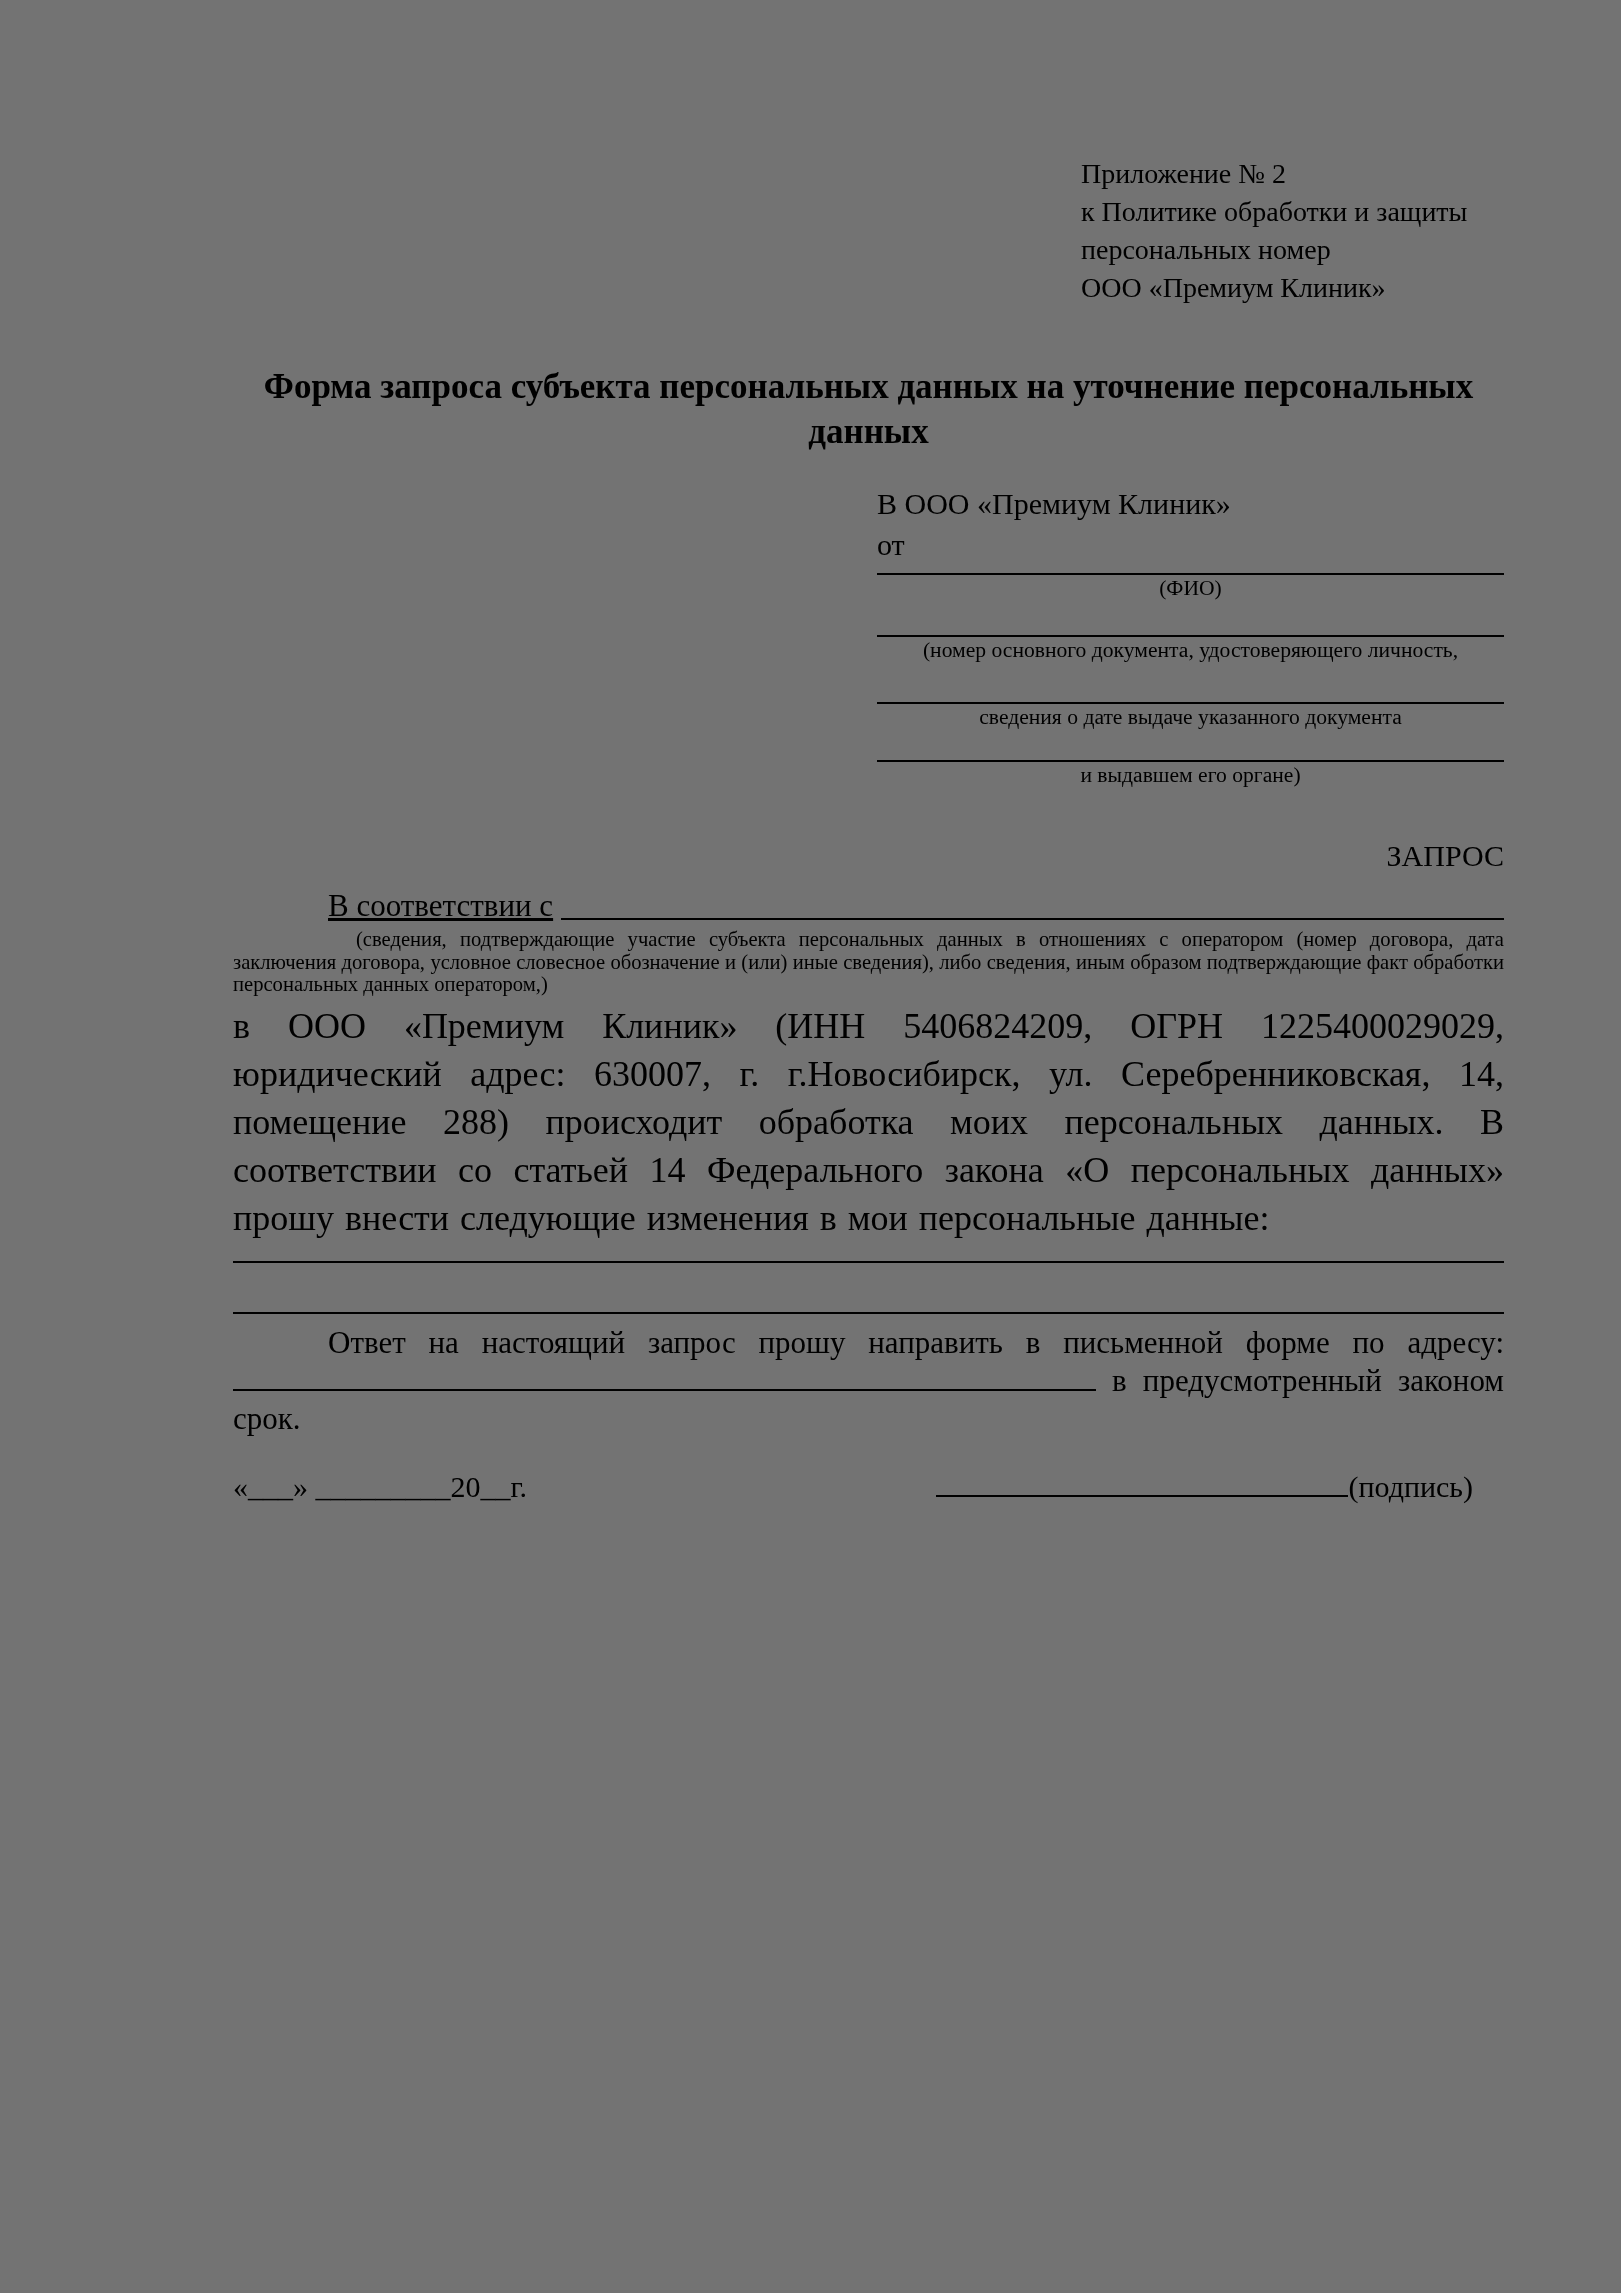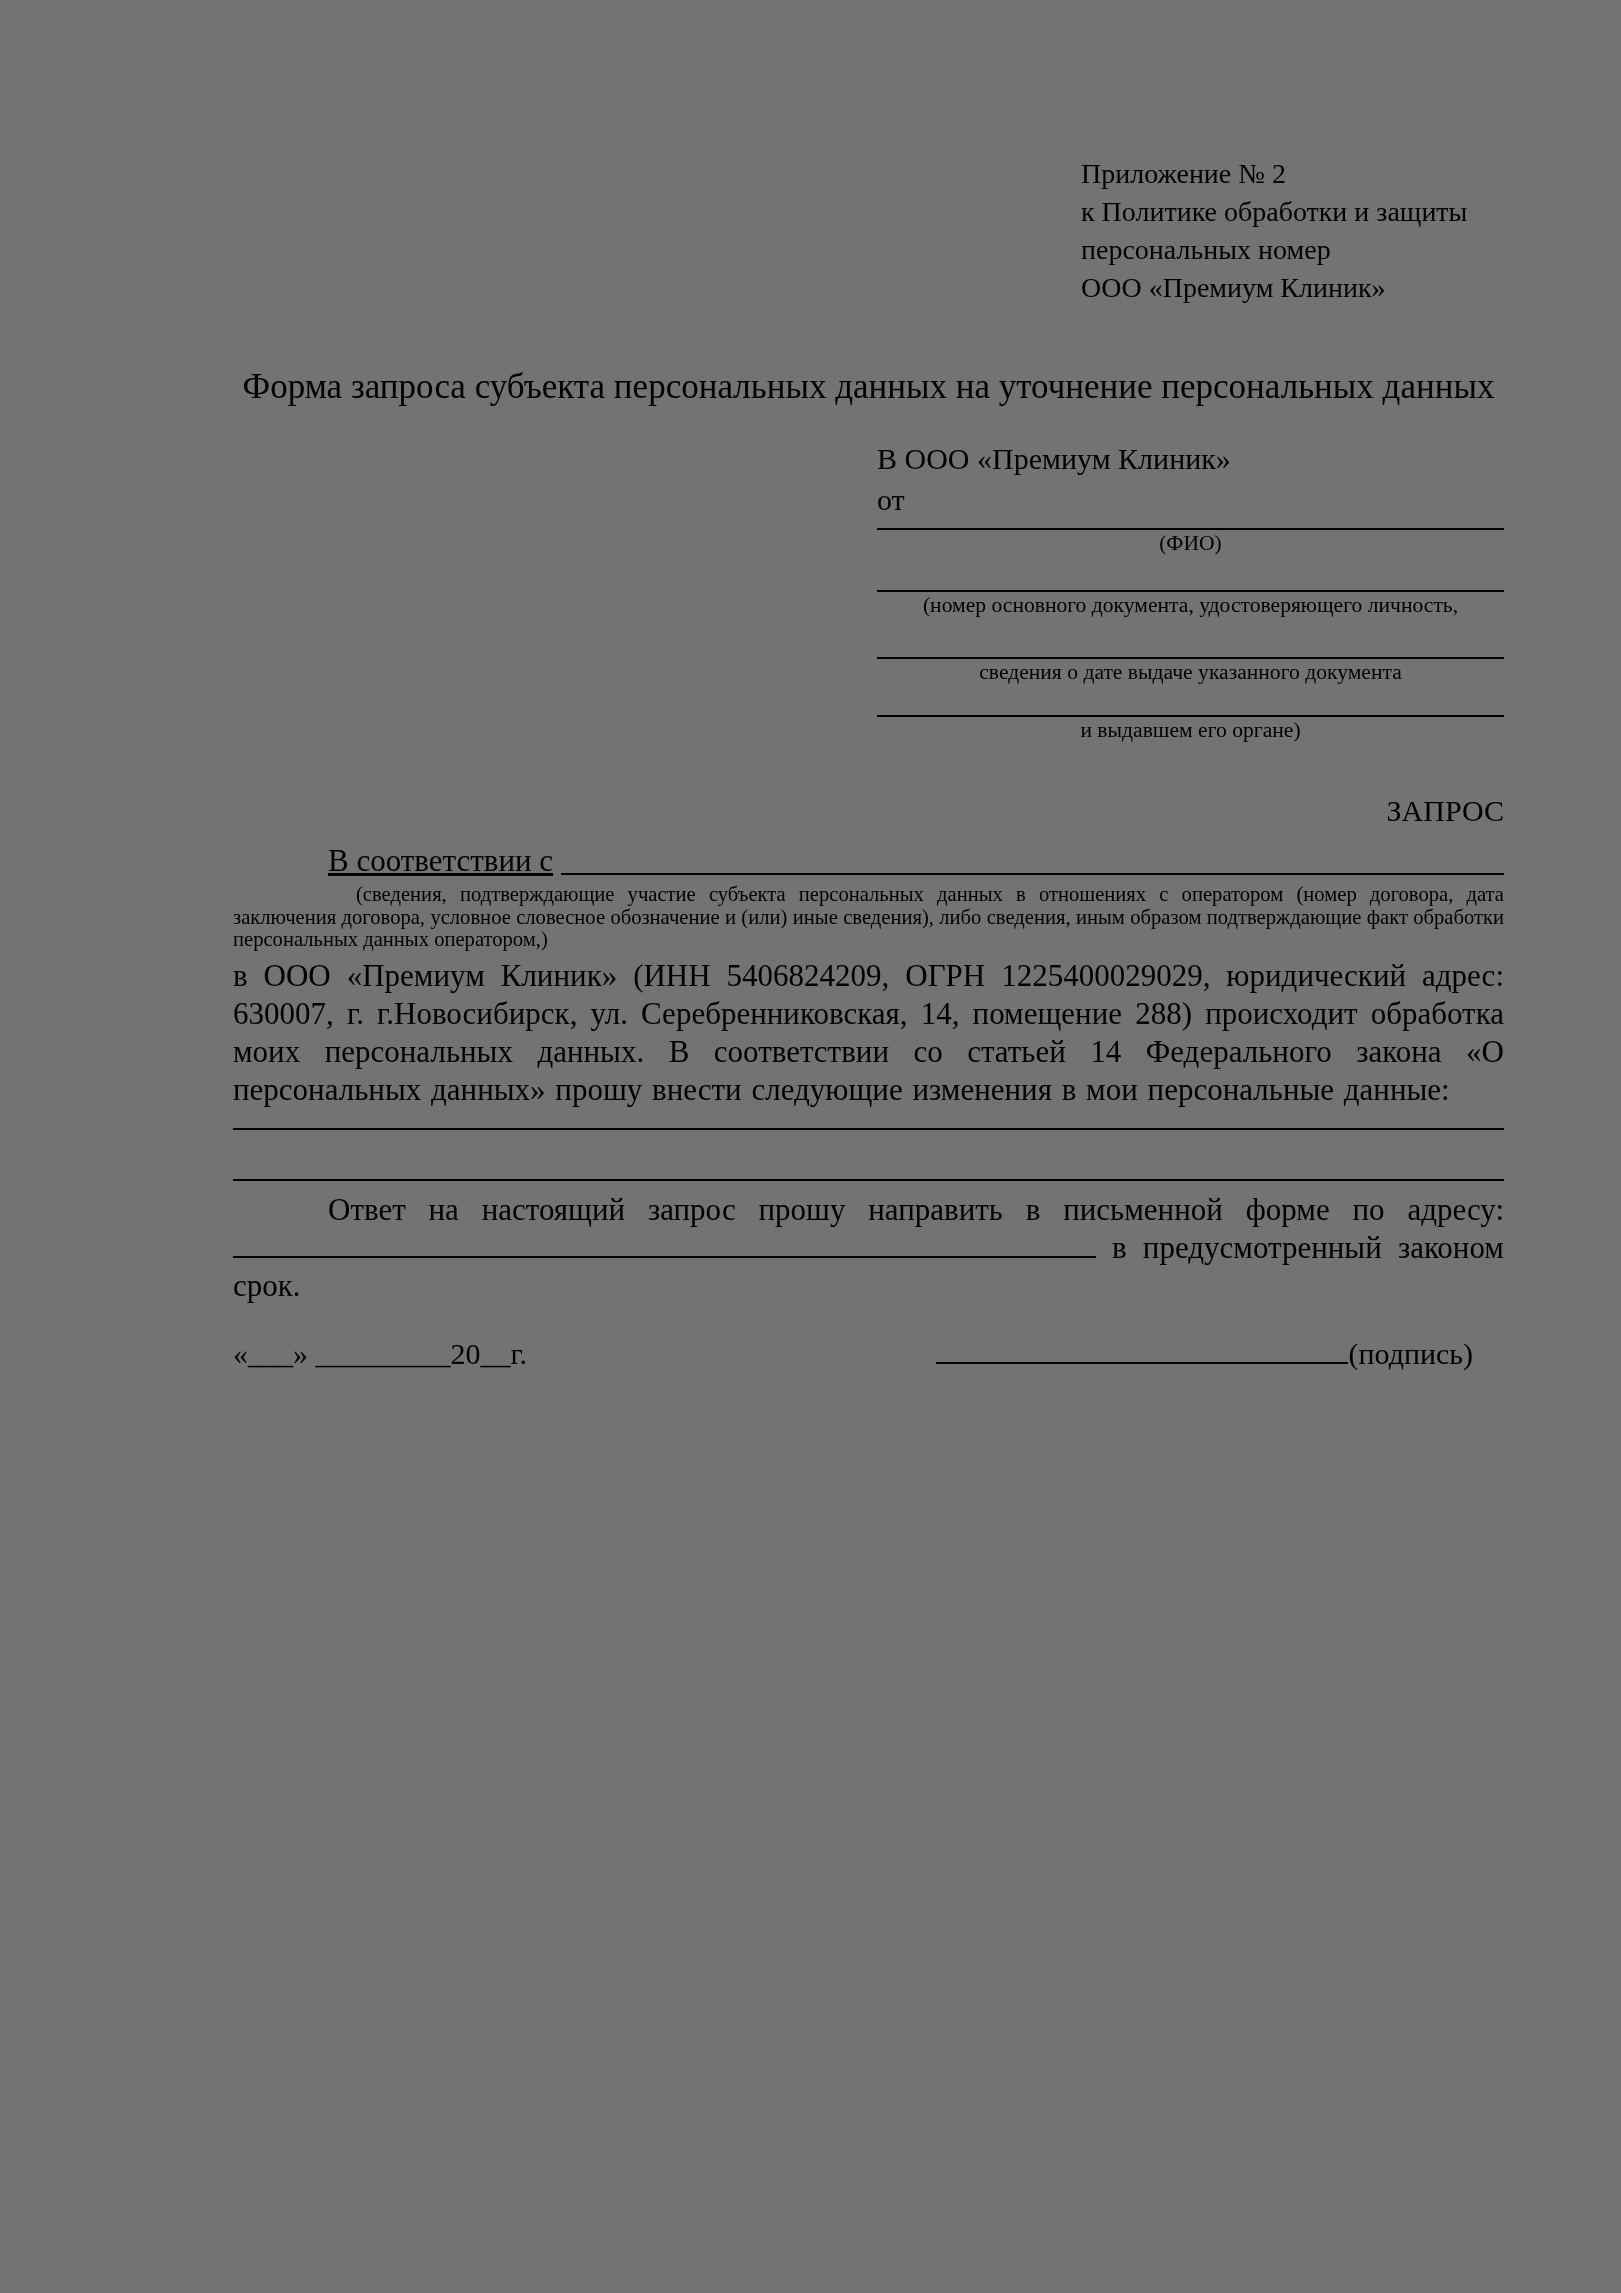--- a/index.html
+++ b/index.html
@@ -20,21 +20,21 @@
     margin-left: auto;
     width: 423px;
     font-size: 28px;
     line-height: 38px;
     text-align: left;
   }
   
   .doc-title {
     margin-top: 57px;
     text-align: center;
-    font-weight: normal;
+    font-weight: bold;
     font-size: 35px;
     line-height: 45px;
   }
   
   .addressee {
     margin-top: 29px;
     margin-left: 644px;
     width: 627px;
     font-size: 30px;
   }
@@ -75,22 +75,22 @@
   .footnote {
     margin-top: 2px;
     font-size: 20.6px;
     line-height: 22.5px;
     text-align: justify;
     text-indent: 123px;
   }
   
   .body-par {
     margin-top: 5.9px;
-    font-size: 31px;
-    line-height: 38px;
+    font-size: 36px;
+    line-height: 48px;
     text-align: justify;
     word-spacing: 2px;
   }
   
   .blank-line { border-bottom: 2.9px solid #000; }
   .bl1 { margin-top: 19.6px; height: 2px; }
   .bl2 { height: 51px; }
   
   .reply-par {
     margin-top: 9.8px;

